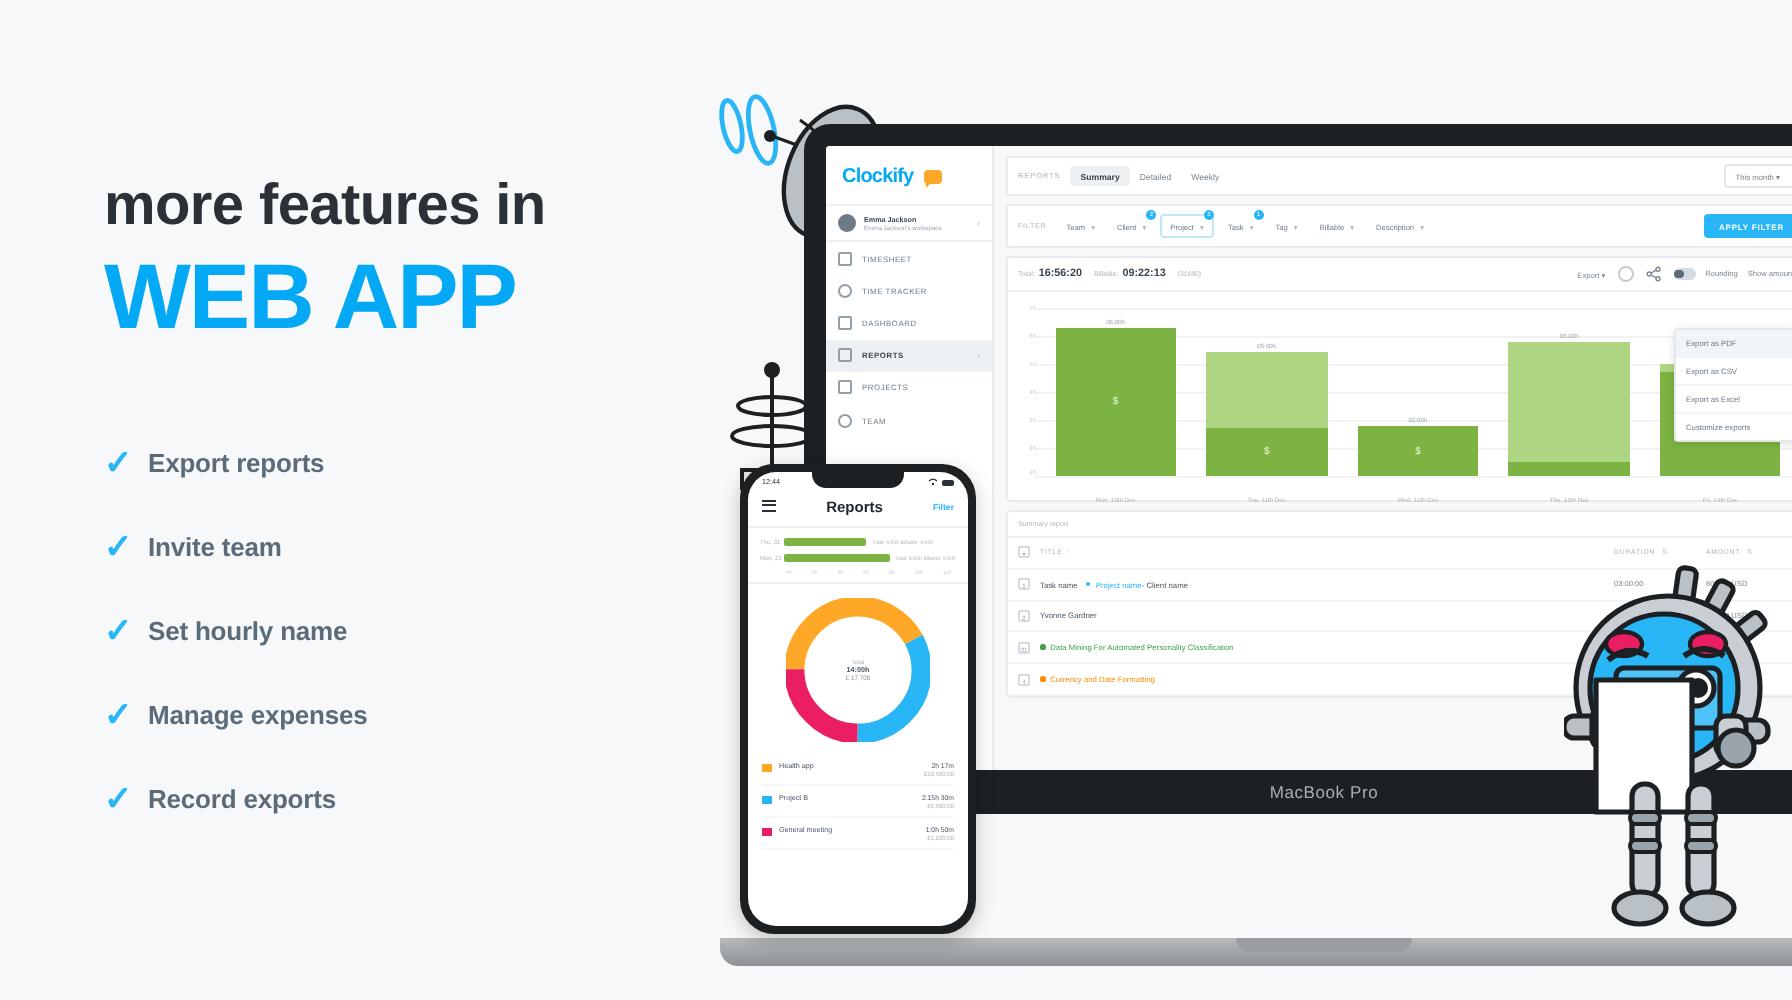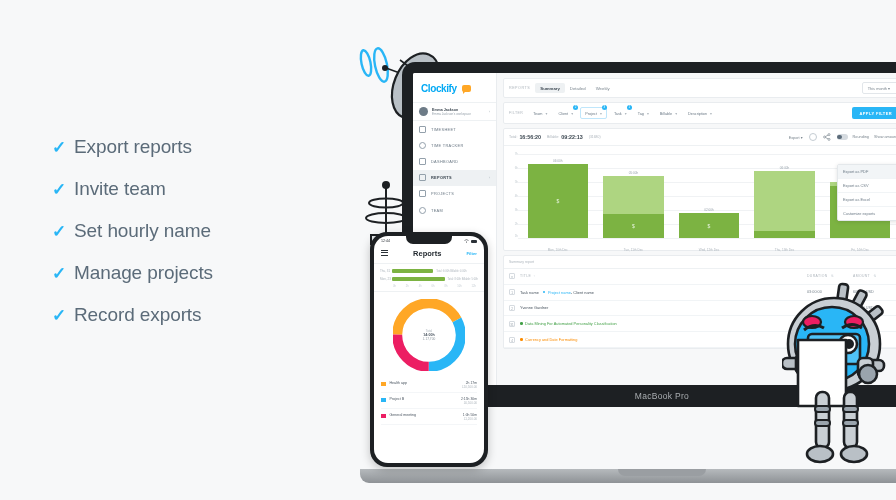--- a/index.html
+++ b/index.html
@@ -39,23 +39,24 @@
   }
   .feature-check {
     width: 22px;
     flex: 0 0 22px;
     color: #29b6f6;
     font-size: 17px;
     line-height: 1;
     font-weight: bold;
   }
   .feature-label {
-    font-size: 19px;
+    font-size: 13px;
     color: #5b6b79;
     letter-spacing: -0.1px;
+    font-weight: bold;
   }
 
   
   .scene {
     position: absolute;
     left: 330px; top: 0;
     width: 566px; height: 500px;
   }
 
   
@@ -443,36 +444,38 @@
   .lg-time { font-size: 3.4px; color: #4a5560; }
   .lg-money { font-size: 3px; color: #aeb6bd; }
 
   
   .robot { position: absolute; left: 452px; top: 278px; z-index: 8; }
 </style>
 </head>
 <body>
 
 <div class="promo">
+  <div class="promo-line1">more features in</div>
+  <div class="promo-line2">WEB APP</div>
   <div class="feature-list">
     <div class="feature-item">
       <span class="feature-check">✓</span>
       <span class="feature-label">Export reports</span>
     </div>
     <div class="feature-item">
       <span class="feature-check">✓</span>
       <span class="feature-label">Invite team</span>
     </div>
     <div class="feature-item">
       <span class="feature-check">✓</span>
       <span class="feature-label">Set hourly name</span>
     </div>
     <div class="feature-item">
       <span class="feature-check">✓</span>
-      <span class="feature-label">Manage projects</span>
+      <span class="feature-label">Manage expenses</span>
     </div>
     <div class="feature-item">
       <span class="feature-check">✓</span>
       <span class="feature-label">Record exports</span>
     </div>
   </div>
 </div>
 
 <div class="scene">
 

